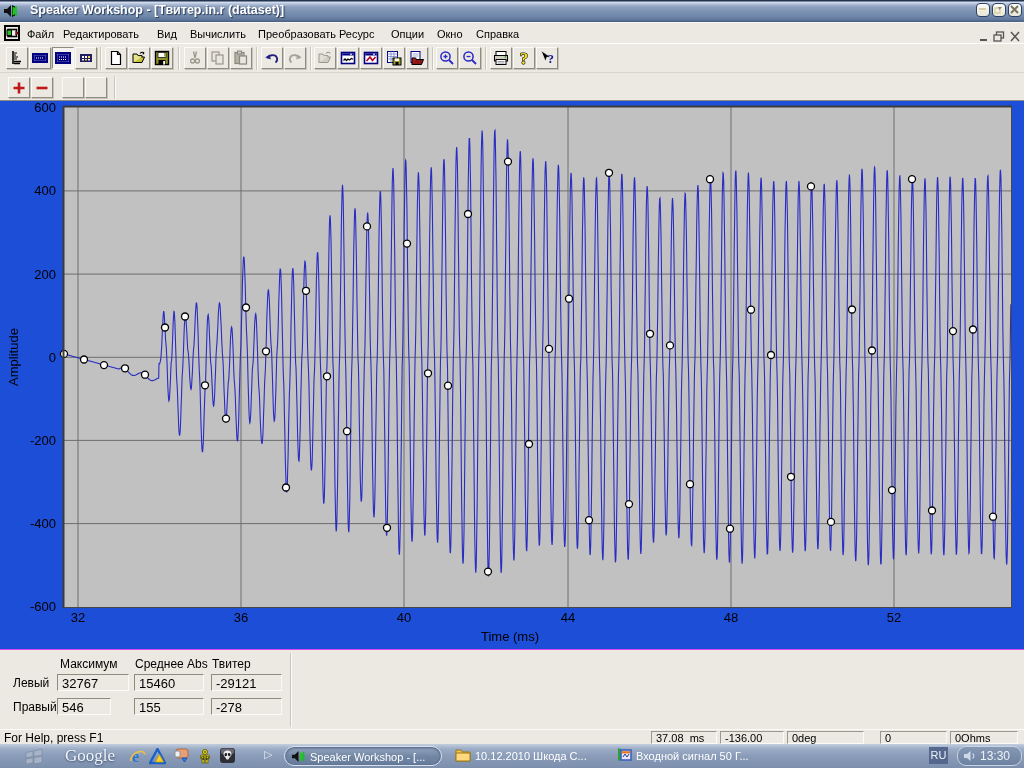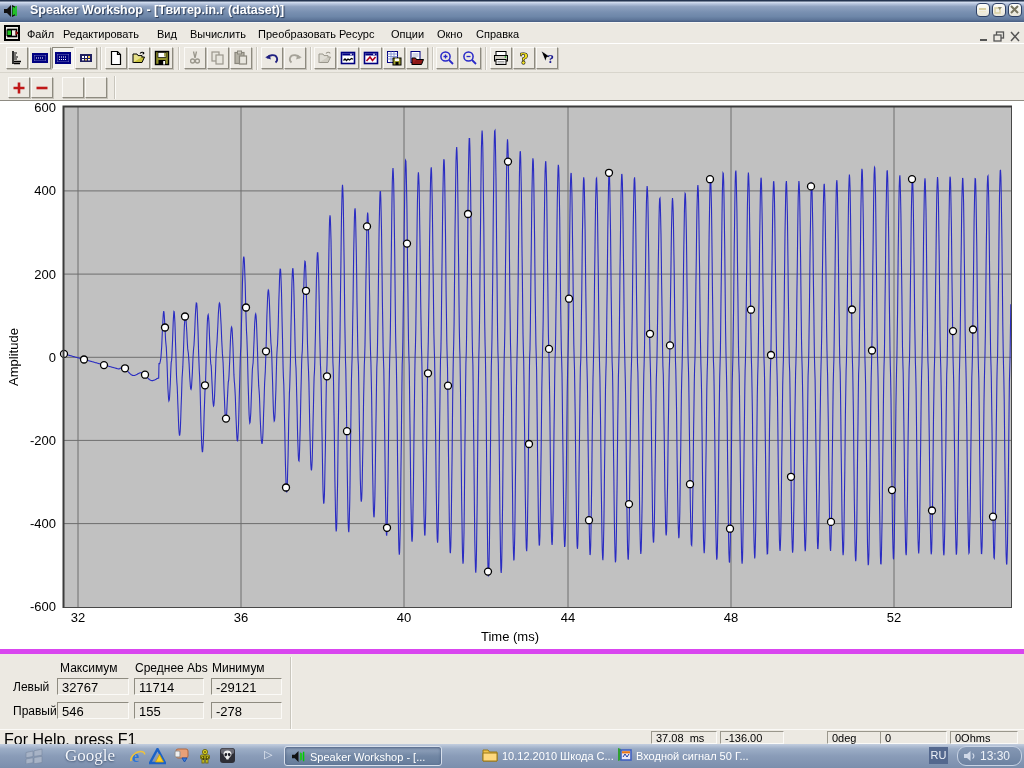--- a/index.html
+++ b/index.html
@@ -12,40 +12,40 @@
 #menubar{position:absolute;left:0;top:22px;width:1024px;height:21px;background:#ece9e2;border-top:1px solid #f8f7f4}
 #menubar .micon{position:absolute;left:4px;top:2px}
 .mi{position:absolute;top:5px;font-size:11px;color:#000}
 .mwb{position:absolute;top:5px;width:12px;height:11px}
 #tb1{position:absolute;left:0;top:43px;width:1024px;height:29px;background:#ece9e2;border-top:1px solid #fff}
 #tb2{position:absolute;left:0;top:72px;width:1024px;height:29px;background:#ece9e2;border-top:1px solid #d8d5cc;border-bottom:1px solid #8e8b82}
 .tbtn{position:absolute;background:#ece9e2;border-top:1px solid #fbfaf7;border-left:1px solid #fbfaf7;border-right:1px solid #8e8b80;border-bottom:1px solid #8e8b80;box-shadow:1px 1px 0 #c6c3ba}
 .tbtn svg{position:absolute;left:2px;top:2px}
 .tbtn.pressed{background:#f4f3ef;border-top:1px solid #8e8b80;border-left:1px solid #8e8b80;border-right:1px solid #fbfaf7;border-bottom:1px solid #fbfaf7;box-shadow:none}
 .tsep{position:absolute;top:3px;height:23px;width:2px;border-left:1px solid #c9c6bd;border-right:1px solid #fbfaf7}
-#chartarea{position:absolute;left:0;top:101px;width:1024px;height:548px;background:#ffffff}
+#chartarea{position:absolute;left:0;top:101px;width:1024px;height:548px;background:#1d4ed8}
 .gl{stroke:#6e6e6e;stroke-width:1}
 .alab{font-family:"Liberation Sans",sans-serif;font-size:13px;fill:#000}
-#stats{position:absolute;left:0;top:649px;width:1024px;height:80px;background:#ece9e2;border-top:5px solid #d946ef}
+#stats{position:absolute;left:0;top:649px;width:1024px;height:80px;background:#ece9e2;border-top:1px solid #d946ef}
 .slab{position:absolute;font-size:12px;color:#000}
 .sbox{position:absolute;height:17px;font-size:13px;color:#000;padding:1px 0 0 4px;background:#ece9e2;
  border-top:1px solid #8e8b80;border-left:1px solid #8e8b80;border-right:1px solid #fbfaf7;border-bottom:1px solid #fbfaf7}
 .vdiv{position:absolute;width:2px;border-left:1px solid #c9c6bd;border-right:1px solid #fbfaf7}
 #statusbar{position:absolute;left:0;top:729px;width:1024px;height:15px;background:#ece9e2;border-top:1px solid #fbfaf7}
-.sbtext{position:absolute;left:4px;top:1px;font-size:16px}
+.sbtext{position:absolute;left:4px;top:1px;font-size:12px}
 .spanel{position:absolute;top:1px;height:13px;font-size:11px;padding:0 0 0 4px;background:#ece9e2;
  border-top:1px solid #9a978c;border-left:1px solid #9a978c;border-right:1px solid #fbfaf7;border-bottom:1px solid #fbfaf7}
 #taskbar{position:absolute;left:0;top:744px;width:1024px;height:40px;
  background:linear-gradient(180deg,#c3cedf 0%,#9cadc6 12%,#8a9cb8 30%,#7e91af 55%,#70859f 75%,#5d7394 92%,#3f5578 100%)}
 .qlicon{position:absolute}
 .google{position:absolute;left:65px;top:2px;font-family:"Liberation Serif",serif;font-size:17px;color:#f2f5fa;text-shadow:0 1px 2px #3a4c68}
 .chev{position:absolute;left:264px;top:4px;color:#e8edf5;font-size:11px}
 .task{position:absolute;top:2px;height:20px;font-size:11px;color:#fff;line-height:20px;white-space:nowrap;overflow:hidden}
 .task .ticon{display:inline-block;vertical-align:-2px;margin:0 4px 0 6px}
-.task.active{background:linear-gradient(180deg,#98a9c2,#7287a4 50%,#667c9b);border:1px solid #d8e0ec;border-radius:3px;box-shadow:inset 0 1px 3px #45597a}
+.task.active{background:linear-gradient(180deg,#98a9c2,#7287a4 50%,#667c9b);border:1px solid #d8e0ec;border-radius:10px;box-shadow:inset 0 1px 3px #45597a}
 .task.flat{background:transparent}
 .ru{position:absolute;left:929px;top:3px;width:19px;height:17px;background:#54688e;color:#eef2f8;font-size:11px;text-align:center;line-height:17px}
 .tray{position:absolute;left:957px;top:2px;width:65px;height:20px;border:1.5px solid #c8d3e4;border-radius:9px;background:linear-gradient(180deg,#8598b4,#6d82a1);color:#eef2f8;font-size:12px;line-height:17px}
 .tray svg{margin:3px 2px 0 5px;vertical-align:-2px}
 .tray span{position:absolute;left:22px;top:1px}
 </style></head><body>
 <div id="root">
 <div id="menubar">
       <span class="micon"><svg width="16" height="16" viewBox="0 0 16 16">
           <rect x="1" y="1" width="14" height="14" fill="#f0eee8" stroke="#000" stroke-width="2"></rect>
@@ -360,36 +360,36 @@
         <text x="404" y="622" class="alab" text-anchor="middle">40</text>
         <text x="568" y="622" class="alab" text-anchor="middle">44</text>
         <text x="731" y="622" class="alab" text-anchor="middle">48</text>
         <text x="894" y="622" class="alab" text-anchor="middle">52</text>
 <text x="510" y="641" class="alab" text-anchor="middle">Time (ms)</text>
 <text x="18" y="357" class="alab" text-anchor="middle" transform="rotate(-90 18 357)">Amplitude</text>
 </svg></div>
 <div id="stats">
       <div class="slab" style="left:60px;top:7px">Максимум</div>
       <div class="slab" style="left:135px;top:7px">Среднее Abs</div>
-      <div class="slab" style="left:212px;top:7px">Минимум</div>
+      <div class="slab" style="left:212px;top:7px">Твитер</div>
       <div class="slab" style="left:13px;top:26px">Левый</div>
       <div class="slab" style="left:13px;top:50px">Правый</div>
       <div class="sbox" style="left:57px;top:24px;width:72px">32767</div>
-      <div class="sbox" style="left:134px;top:24px;width:70px">11714</div>
+      <div class="sbox" style="left:134px;top:24px;width:70px">15460</div>
       <div class="sbox" style="left:211px;top:24px;width:71px">-29121</div>
-      <div class="sbox" style="left:57px;top:48px;width:72px">546</div>
+      <div class="sbox" style="left:57px;top:48px;width:54px">546</div>
       <div class="sbox" style="left:134px;top:48px;width:70px">155</div>
       <div class="sbox" style="left:211px;top:48px;width:71px">-278</div>
       <div class="vdiv" style="left:290px;top:3px;height:74px"></div>
     </div>
 <div id="statusbar">
       <span class="sbtext">For Help, press F1</span>
       <div class="spanel" style="left:651px;width:66px">37.08&nbsp; ms</div>
       <div class="spanel" style="left:720px;width:64px">-136.00</div>
-      <div class="spanel" style="left:827px;width:77px">0deg</div>
+      <div class="spanel" style="left:787px;width:77px">0deg</div>
       <div class="spanel" style="left:880px;width:67px">0</div>
       <div class="spanel" style="left:950px;width:68px">0Ohms</div>
     </div>
 <div id="taskbar">
       <div class="qlicon" style="left:25px;top:4px"><svg width="18" height="16" viewBox="0 0 18 16">
           <g fill="#a7b3c6" stroke="#77869e" stroke-width=".6">
             <path d="M1 4.5 8 3v5.5L1 9.8z"></path>
             <path d="M9 2.8 17 1v6.2L9 8.4z"></path>
             <path d="M1 11 8 9.7v5L1 16z"></path>
             <path d="M9 9.6l8-1.3v6.2l-8 1.3z"></path>
@@ -425,21 +425,21 @@
           <path d="M8.5 3.5c2.6 0 4 1.6 4 3.6 0 2.6-2.6 3.4-3 5.4h-2c-.4-2-3-2.8-3-5.4 0-2 1.4-3.6 4-3.6z" fill="#ececec"></path>
           <ellipse cx="6.8" cy="7.6" rx="1.3" ry="1.7" fill="#1e1e26" transform="rotate(18 6.8 7.6)"></ellipse>
           <ellipse cx="10.2" cy="7.6" rx="1.3" ry="1.7" fill="#1e1e26" transform="rotate(-18 10.2 7.6)"></ellipse>
         </svg></div>
 <div class="chev">▷</div>
 <div class="task active" style="left:284px;width:158px"><span class="ticon"><svg width="15" height="13" viewBox="0 0 16 14">
             <path d="M1 5h3l4-4v12l-4-4H1z" fill="#111"></path>
             <path d="M9.5 2.5 12 3.8v6.4L9.5 11.5z" fill="#21c421"></path>
             <path d="M13.5 2v10" stroke="#0c0" stroke-width="1.5"></path>
           </svg></span>Speaker Workshop - [...</div>
-<div class="task flat" style="left:476px;width:150px"><span class="ticon"><svg width="16" height="14" viewBox="0 0 16 14">
+<div class="task flat" style="left:449px;width:150px"><span class="ticon"><svg width="16" height="14" viewBox="0 0 16 14">
             <path d="M1 2h5l1.5 2H15v9H1z" fill="#f0c24a" stroke="#9a7818"></path>
             <path d="M1 5h14v8H1z" fill="#ffd97e" stroke="#9a7818"></path>
           </svg></span>10.12.2010 Шкода С...</div>
 <div class="task flat" style="left:610px;width:150px"><span class="ticon"><svg width="16" height="15" viewBox="0 0 16 15">
             <path d="M2 1l3 1v11l-3 1z" fill="#30a030"></path>
             <rect x="5" y="3" width="10" height="10" fill="#e8e8f8" stroke="#4060c0" stroke-width="1.6"></rect>
             <rect x="6" y="4.2" width="8" height="2.2" fill="#e87818"></rect>
             <path d="M7 10l2-3 2 3 2-3" stroke="#2040a0" fill="none"></path>
           </svg></span>Входной сигнал 50 Г...</div>
 <div class="ru">RU</div>

